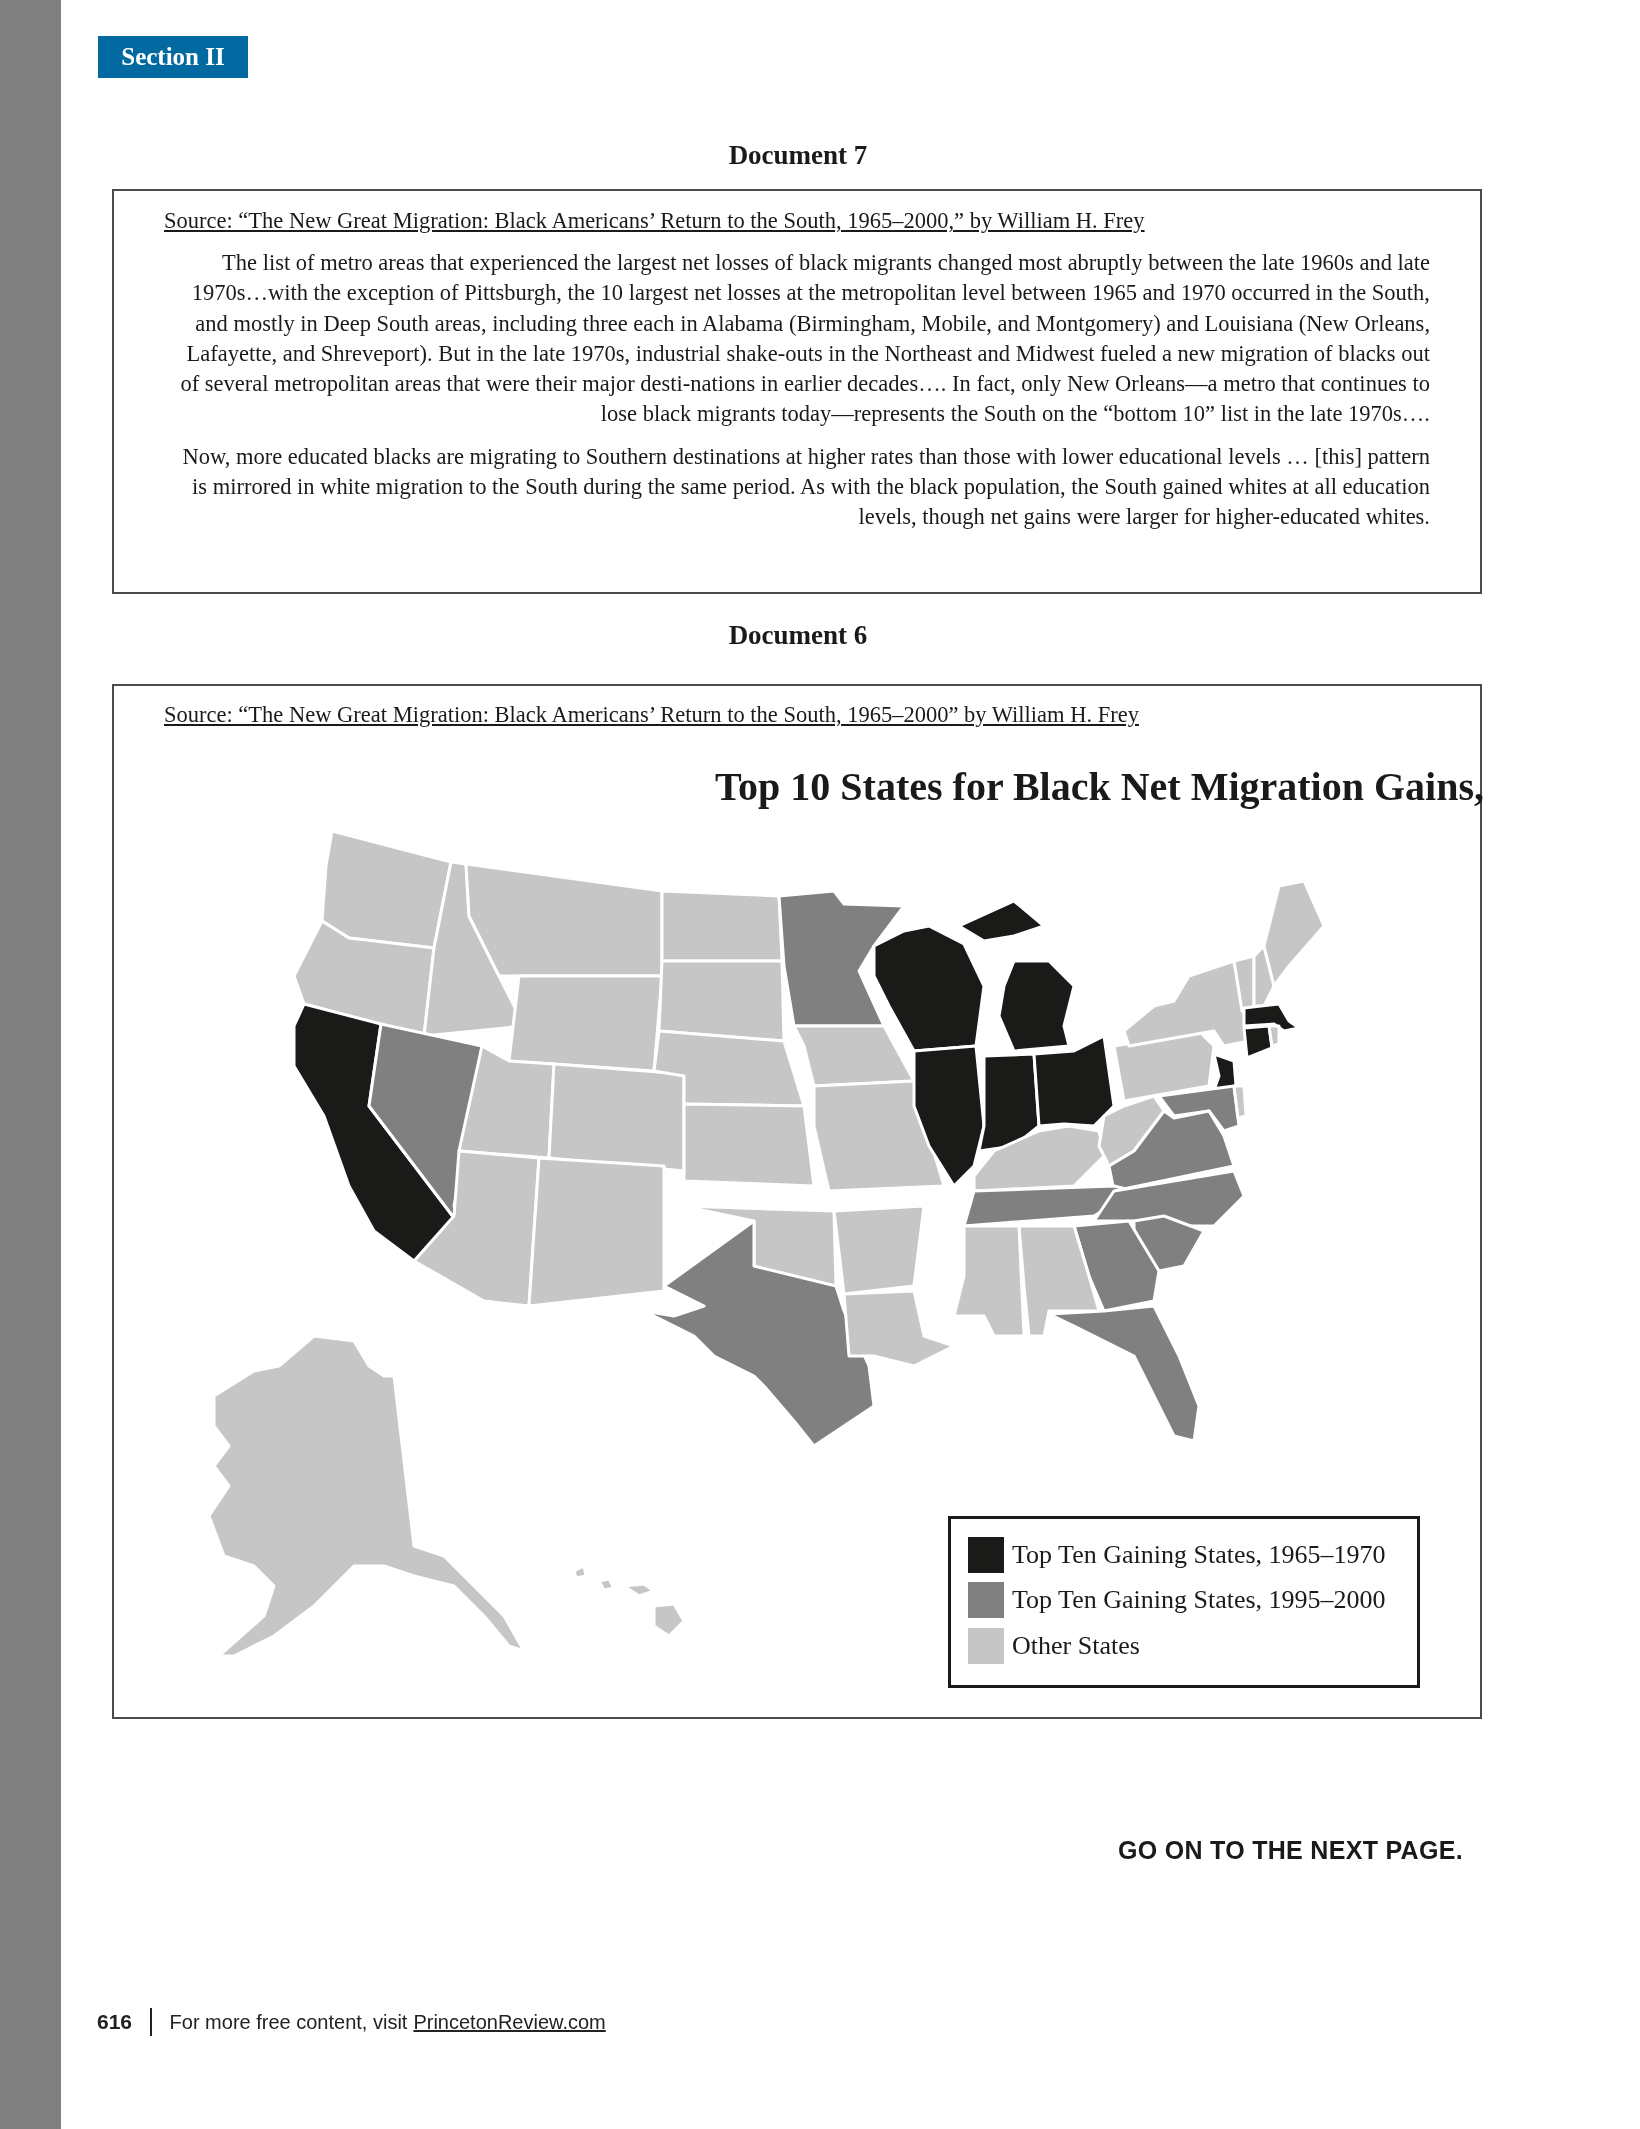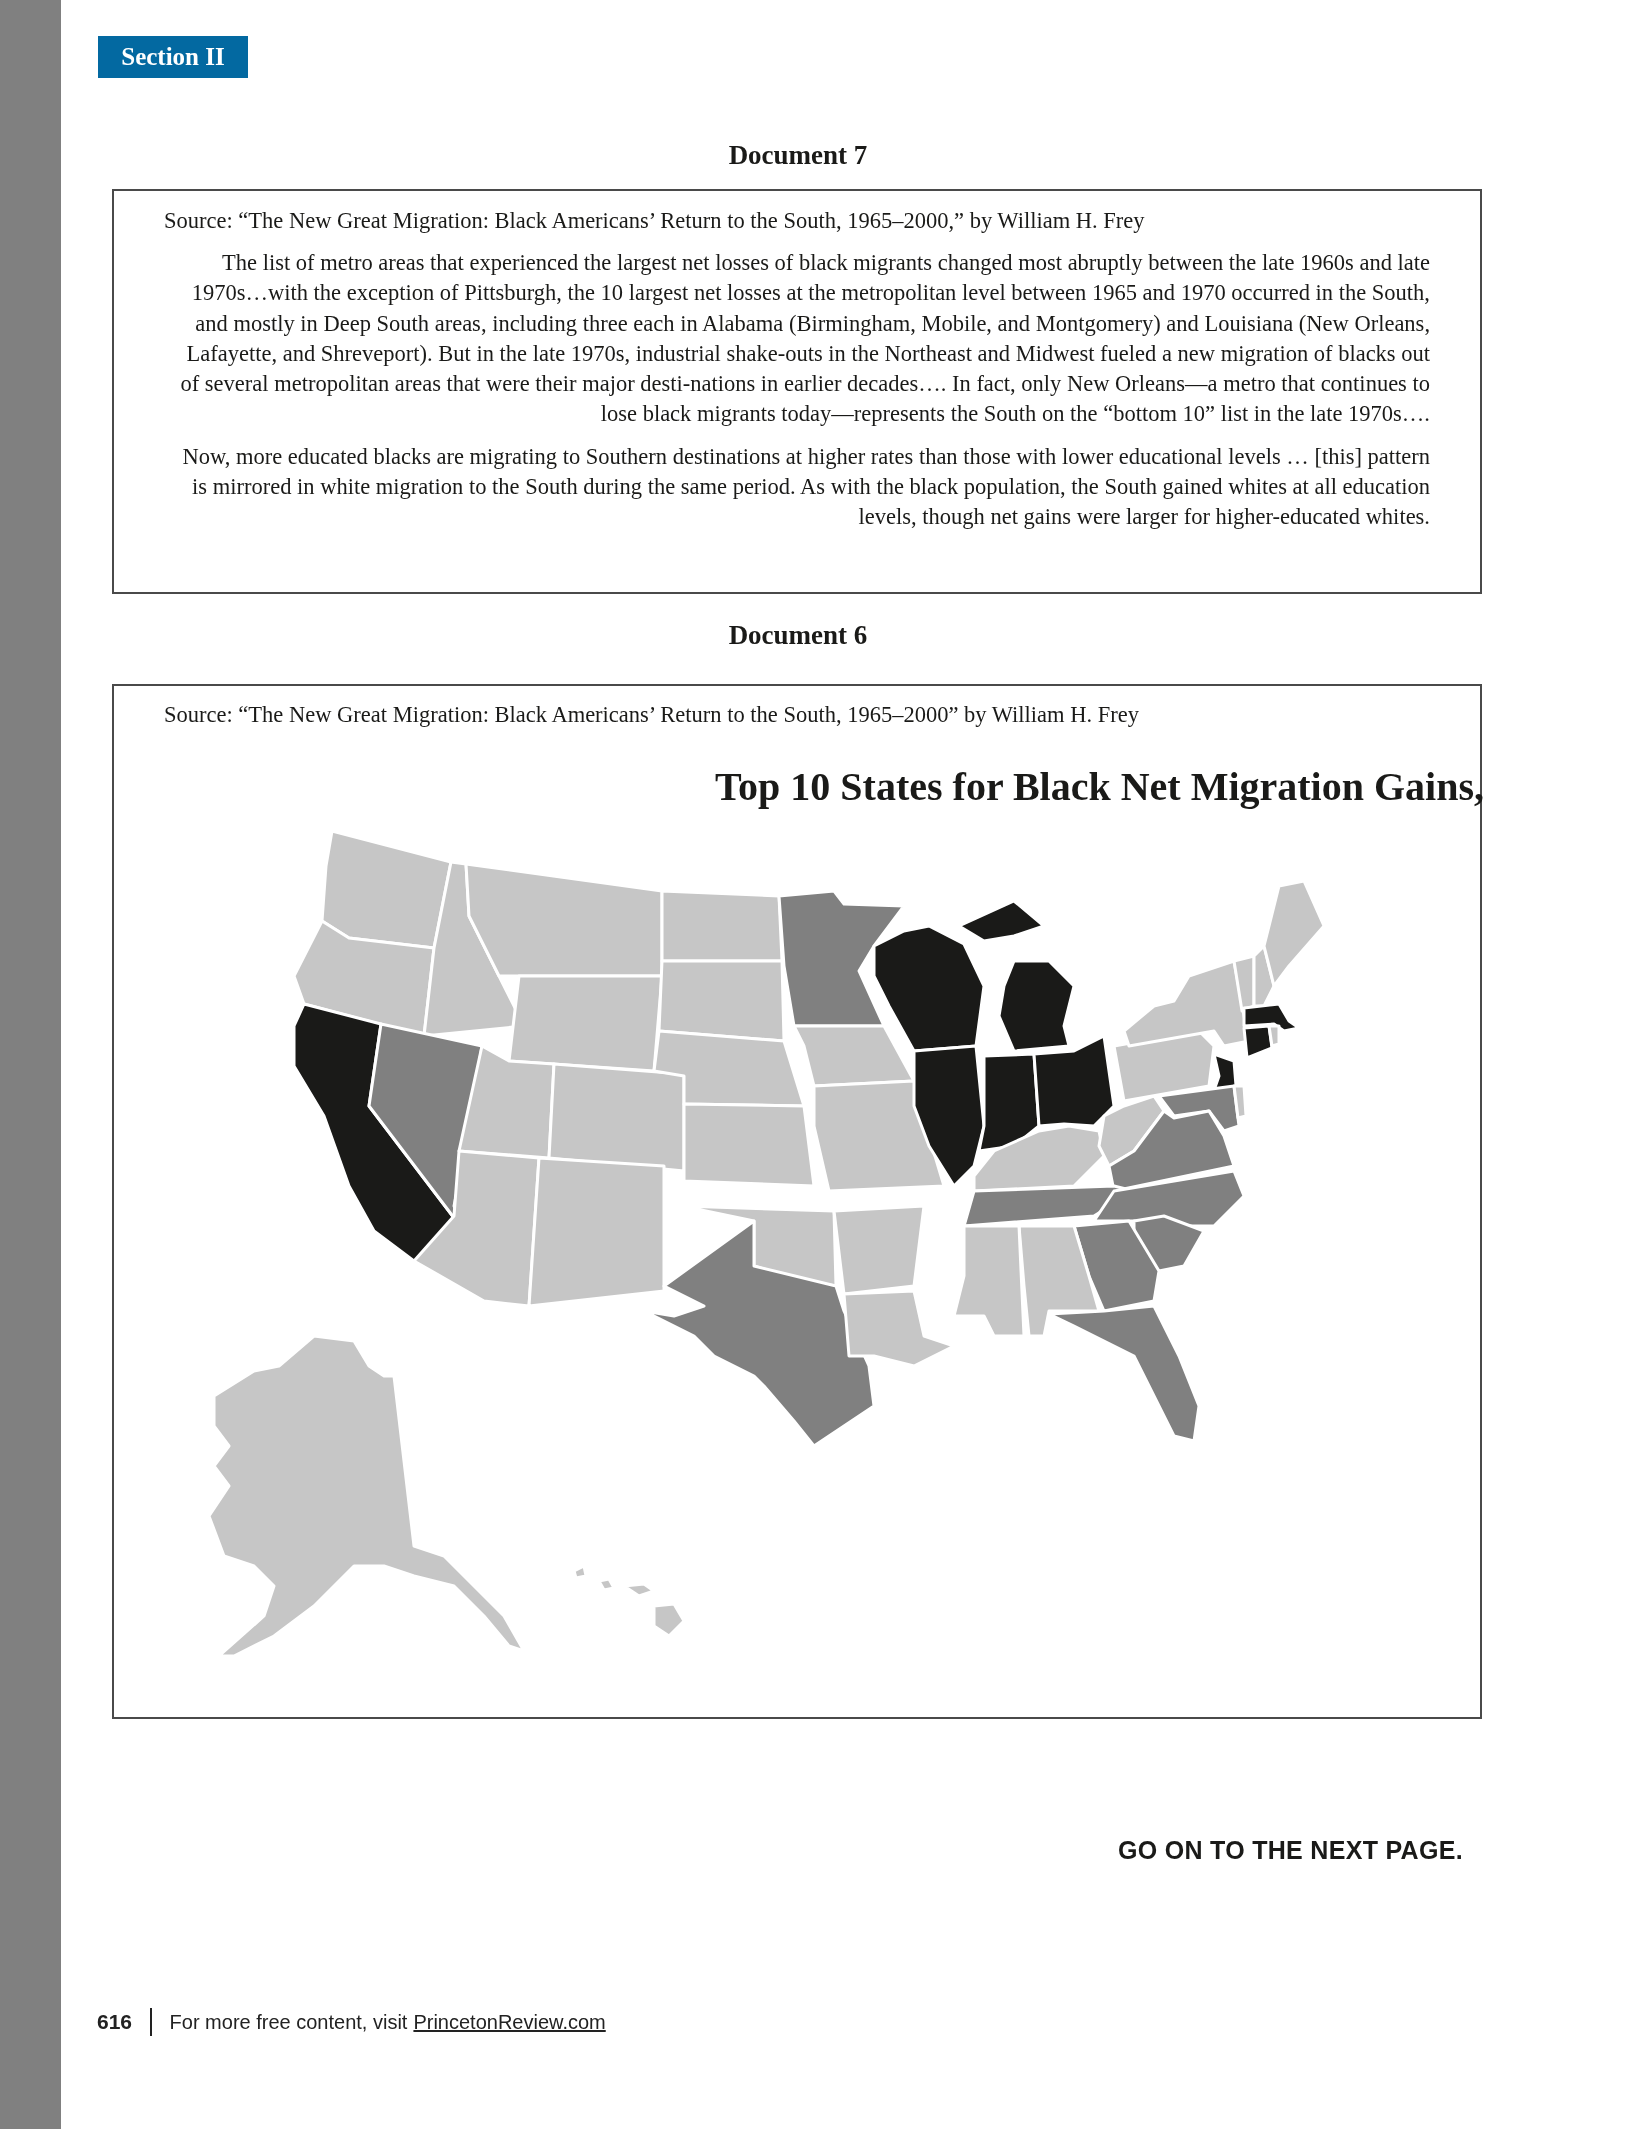--- a/index.html
+++ b/index.html
@@ -1,21 +1,21 @@
 <!DOCTYPE html>
 <html><head>
 <meta charset="utf-8">
 <style>
   html, body { margin:0; padding:0; }
   body { width:1640px; height:2129px; position:relative; background:#ffffff; overflow:hidden; font-family:"Liberation Serif", serif; color:#1a1a18; }
   .sidebar { position:absolute; left:0; top:0; width:61px; height:2129px; background:#808080; }
   .section-tag { position:absolute; left:98px; top:36px; width:150px; height:42px; background:#0369a1; color:#ffffff; font-family:"Liberation Serif", serif; font-weight:bold; font-size:25px; display:flex; align-items:center; justify-content:center; }
   .doc-heading { position:absolute; left:112px; width:1372px; text-align:center; font-weight:bold; font-size:27px; }
   .doc-box { position:absolute; left:112px; width:1370px; border:2px solid #4a4a4a; box-sizing:border-box; }
-  .source { font-size:22.5px; line-height:30px; margin:0; }
+  .source { font-size:22.5px; line-height:30px; margin:0;text-decoration:underline; }
   .para { font-size:22.5px; line-height:30.3px; margin:0;text-align:right; }
   .doc5-box { top:189px; height:405px; padding:15px 50px 0 50px; }
   .doc5-box .source { margin-bottom:12px; padding-left:0; }
   .doc5-box .para { margin-bottom:12px; }
   .doc6-box { top:684px; height:1035px; }
   .doc6-box .source { position:absolute; left:50px; top:14px; }
   .map-title { position:absolute; left:0; width:1370px; top:76px; text-align:right; font-weight:bold; font-size:40px; line-height:50px; }
   .map-svg { position:absolute; left:0; top:0; }
   .legend { position:absolute; left:834px; top:830px; width:472px; height:172px; border:3px solid #1a1a18; box-sizing:border-box; }
   .legend-item { position:absolute; left:17px; display:flex; align-items:center; }
@@ -114,20 +114,34 @@
       <path d="M100,710 L140,685 L165,680 L200,650 L240,655 L255,680 L270,690 L280,690 L300,860 L330,870 L360,900 L390,930 L410,965 L395,960 L370,930 L340,900 L300,890 L270,880 L240,880 L200,920 L160,950 L120,970 L105,970 L150,930 L160,900 L140,880 L110,870 L95,830 L115,800 L100,780 L115,760 L100,740 Z" fill="#c6c6c6"></path>
 
       <path d="M460,885 L470,880 L472,890 L462,892 Z M485,895 L495,893 L500,902 L490,904 Z M510,900 L530,898 L540,905 L525,910 Z M540,920 L560,918 L570,935 L555,950 L540,940 Z" fill="#c6c6c6"></path>
     </g>
   </svg>
 
   <div class="map-title">
     <div>Top 10 States for Black Net Migration Gains,</div>
   </div>
 
+  <div class="legend">
+    <div class="legend-item" style="top:18px;">
+      <div class="swatch" style="background:#1a1a18;"></div>
+      <span class="legend-label">Top Ten Gaining States, 1965–1970</span>
+    </div>
+    <div class="legend-item" style="top:63px;">
+      <div class="swatch" style="background:#808080;"></div>
+      <span class="legend-label">Top Ten Gaining States, 1995–2000</span>
+    </div>
+    <div class="legend-item" style="top:109px;">
+      <div class="swatch" style="background:#c6c6c6;"></div>
+      <span class="legend-label">Other States</span>
+    </div>
+  </div>
 </div>
 
 <div class="go-next">GO ON TO THE NEXT PAGE.</div>
 
 <div class="footer">
   <span class="page-num">616</span>
   <span class="footer-divider"></span>
   <span>For more free content, visit </span>
   <span class="footer-link" style="margin-left:6px;">PrincetonReview.com</span>
 </div>

